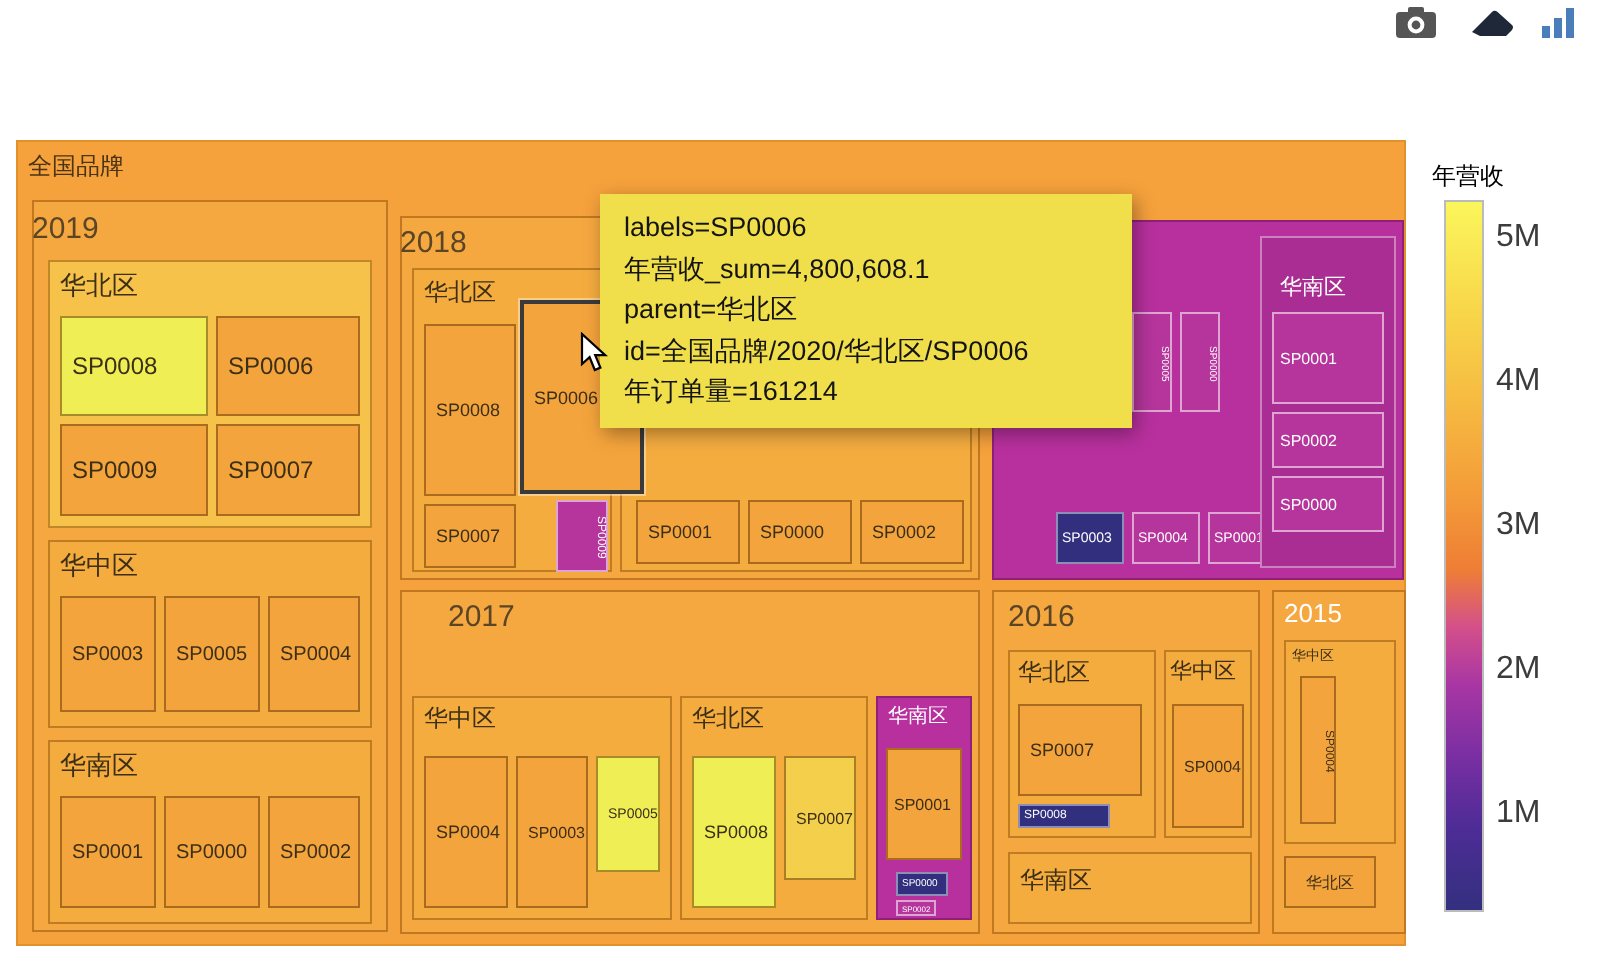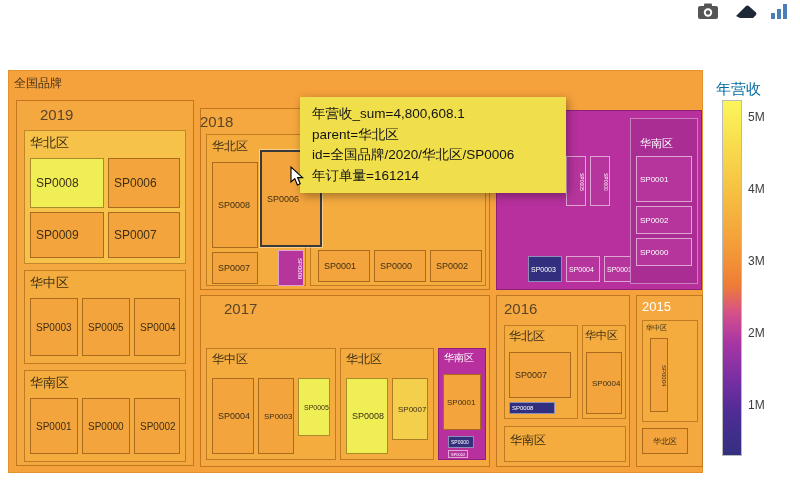--- a/index.html
+++ b/index.html
@@ -22,38 +22,38 @@
   .b-magenta{background:#B5359C;color:#fff;border-color:rgba(255,255,255,.55)}
   .b-navy{background:#32307E;color:#fff;border-color:rgba(255,255,255,.45)}
   .purple-block{background:#B8309E;border:1px solid #8e2079}
   .purple-panel{background:#A92D93;border:1px solid rgba(255,255,255,.4)}
   .w-hdr{color:#fff}
   .hover{border:2px solid #3a3a3a;z-index:5;box-shadow:0 0 0 1px rgba(255,255,255,.4)}
   .vert{writing-mode:vertical-rl;display:block;padding:2px 0 0 0;text-align:center}
   .ctr{justify-content:center;padding-left:0}
   .tooltip{background:#F0DF4A;padding:7px 12px;font-size:13.5px;line-height:20.5px;
     color:#141414;z-index:50;box-shadow:2px 3px 9px rgba(0,0,0,.35)}
-  .legend-title{font-size:15px;color:#0369a1}
+  .legend-title{font-size:12px;color:#000000}
   .legend-bar{width:20px;height:356px;border:1px solid #bbb;
     background:linear-gradient(to bottom,
       #FBF65C 0%,#F8D94B 14%,#F6BB41 28%,#F39A38 42%,#EE7D35 52%,
       #D4508A 60%,#A936A3 68%,#7B2FA3 78%,#4F2C96 88%,#33307F 100%)}
-  .tick{font-size:12px;color:#3c3c3c}
+  .tick{font-size:16px;color:#3c3c3c}
   .cursor{z-index:60}
 </style>
 </head>
 <body>
 
 <div class="stage">
 
   <div class="abs root" style="left:8px;top:70px;width:695px;height:403px"></div>
   <div class="abs root-hdr" style="left:14px;top:75px">全国品牌</div>
 
   <div class="abs year" style="left:16px;top:100px;width:178px;height:366px"></div>
-  <div class="abs year-hdr" style="left:40px;top:106px">2019</div>
+  <div class="abs year-hdr" style="left:16px;top:106px">2019</div>
 
   <div class="abs region tintY" style="left:24px;top:130px;width:162px;height:134px"></div>
   <div class="abs region-hdr" style="left:30px;top:134px">华北区</div>
   <div class="abs box b-yellow" style="left:30px;top:158px;width:74px;height:50px">SP0008</div>
   <div class="abs box" style="left:108px;top:158px;width:72px;height:50px">SP0006</div>
   <div class="abs box" style="left:30px;top:212px;width:74px;height:46px">SP0009</div>
   <div class="abs box" style="left:108px;top:212px;width:72px;height:46px">SP0007</div>
 
   <div class="abs region" style="left:24px;top:270px;width:162px;height:94px"></div>
   <div class="abs region-hdr" style="left:30px;top:274px">华中区</div>
@@ -132,20 +132,21 @@
 
   <div class="abs year" style="left:636px;top:295px;width:67px;height:172px"></div>
   <div class="abs year-hdr w-hdr" style="left:642px;top:299px;font-size:13px">2015</div>
 
   <div class="abs region" style="left:642px;top:320px;width:56px;height:102px"></div>
   <div class="abs region-hdr" style="left:646px;top:323px;font-size:7px">华中区</div>
   <div class="abs box vert" style="left:650px;top:338px;width:18px;height:74px;font-size:6px">SP0004</div>
   <div class="abs box ctr" style="left:642px;top:428px;width:46px;height:26px;font-size:8px">华北区</div>
 
   <div class="abs tooltip" style="left:300px;top:97px;width:266px">
+    <div>labels=SP0006</div>
     <div>年营收_sum=4,800,608.1</div>
     <div>parent=华北区</div>
     <div>id=全国品牌/2020/华北区/SP0006</div>
     <div>年订单量=161214</div>
   </div>
 
   <div class="abs cursor" style="left:290px;top:166px;width:15px;height:21px">
     <svg width="15" height="21" viewBox="0 0 15 21">
       <path d="M1,1 L1,16 L4.8,12.6 L7.4,19 L10.2,17.8 L7.6,11.6 L12.6,11.6 Z" fill="#fff" stroke="#000" stroke-width="1.1"></path>
     </svg>

